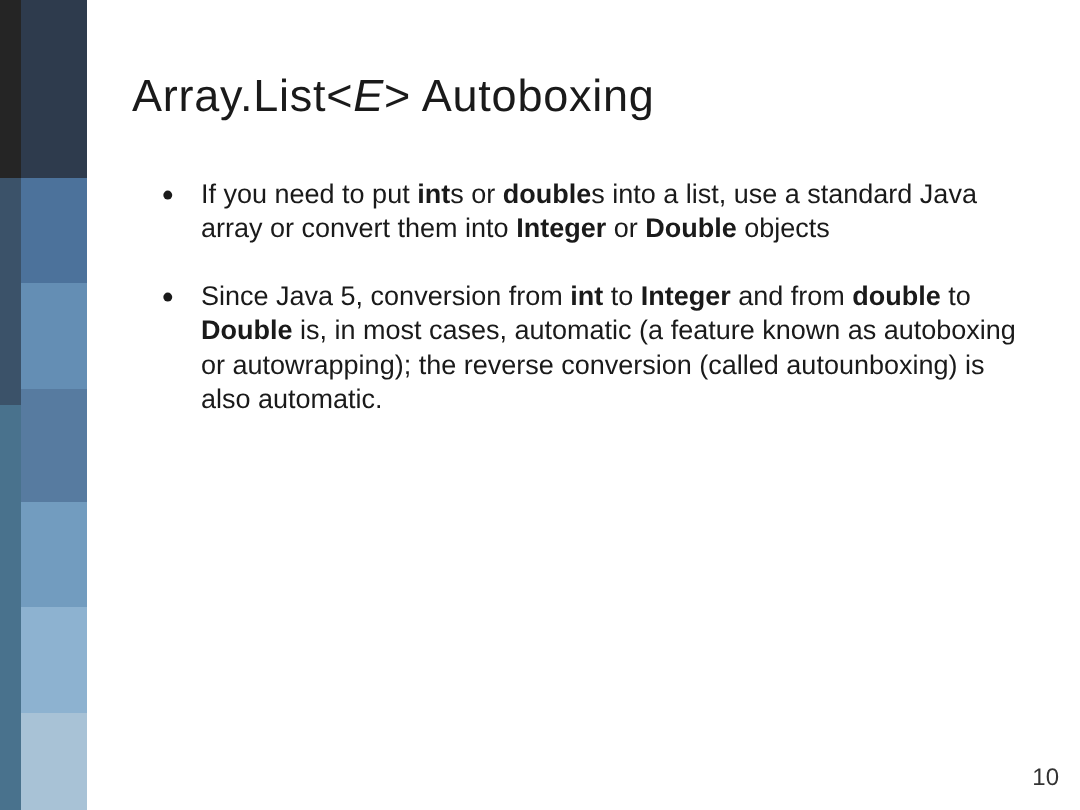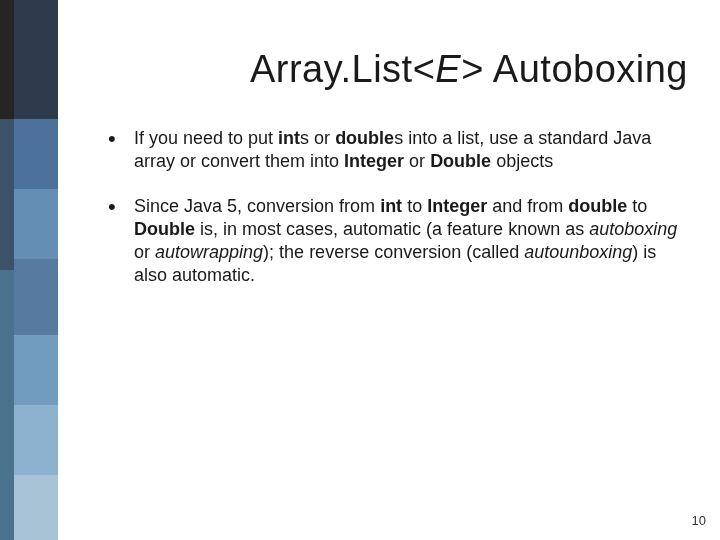--- a/index.html
+++ b/index.html
@@ -31,26 +31,25 @@
       #000 0%, #000 22%,
       #1a3550 22%, #1a3550 50%,
       #2a5a7a 50%, #2a5a7a 100%);
   }
   .content {
     position: absolute;
     left: 88px; top: 48px;
     width: 600px;
   }
   .title {
-    font-size: 38px;
+    font-size: 30px;
     color: #1a1a1a;
     font-weight: normal;
     margin-bottom: 36px;
     letter-spacing: 0.5px;
-    text-align: right;
   }
   .title .em { font-style: italic; }
   .bullets {
     list-style: none;
     padding-left: 12px;
   }
   .bullets li {
     position: relative;
     padding-left: 34px;
     font-size: 18px;
@@ -60,26 +59,26 @@
   }
   .bullets li::before {
     content: "•";
     position: absolute;
     left: 8px;
     top: -2px;
     font-size: 22px;
     color: #1a1a1a;
   }
   .b { font-weight: bold; }
-  .i { font-style: italic; }
+  .i { }
   .pagenum {
     position: absolute;
     right: 14px;
     bottom: 12px;
-    font-size: 13px;
+    font-size: 16px;
     color: #333;
   }
 </style>
 </head>
 <body>
 
 <div class="sidebar"></div>
 
 <div class="content">
   <h1 class="title">

